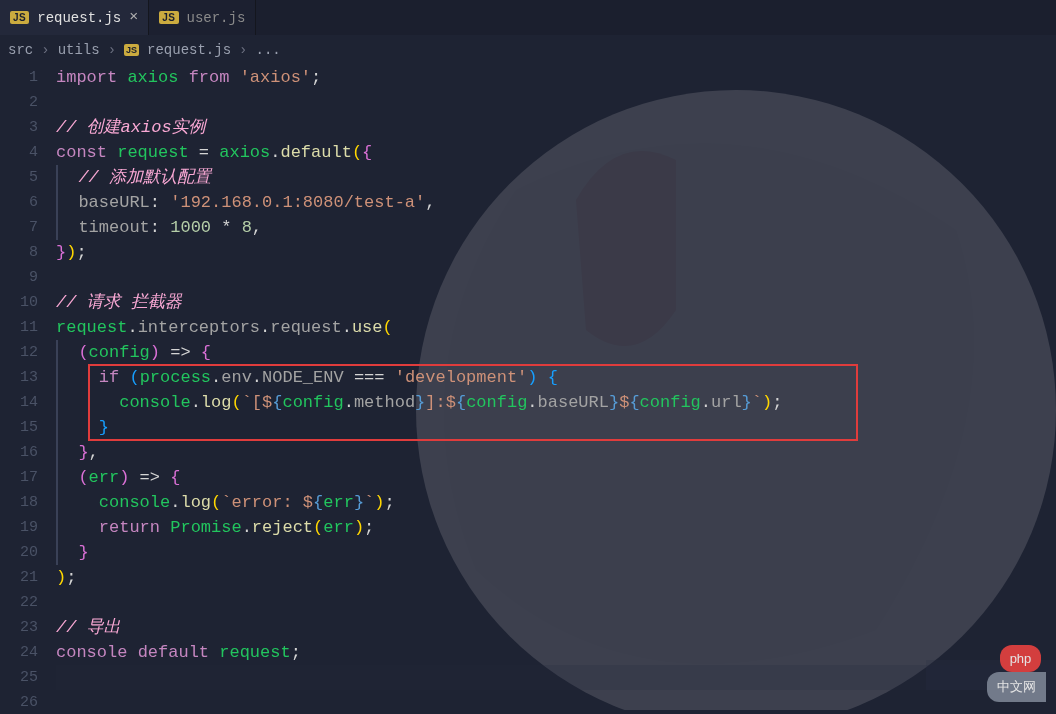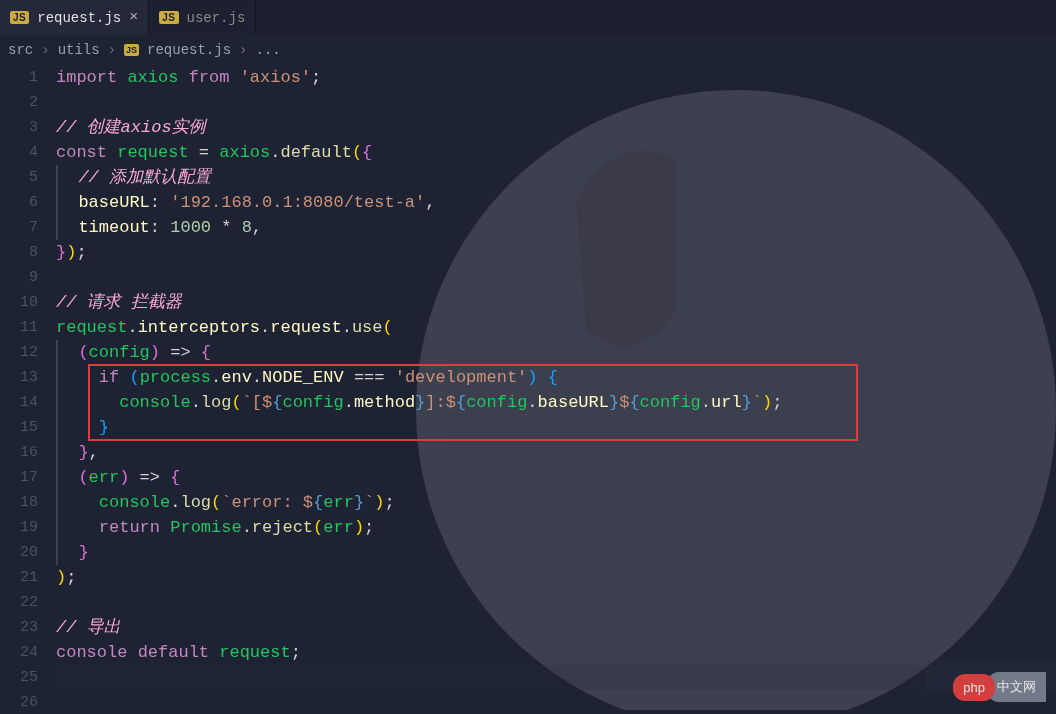--- a/index.html
+++ b/index.html
@@ -60,35 +60,35 @@
   }
   .cursor-line { background:#242a3c33; }
   .indent-guide {
     display:inline-block; width:2px; height:25px; vertical-align:top;
     background:#3a4157; margin-right:0;
   }
 
   
   .tk-kw   { color:#c586c0;text-align:center; }     
   .tk-var  { color:#22c55e; }     
-  .tk-prop { color:#fef9c3; }
+  .tk-prop { color:#a3a3a3; }
   .tk-func { color:#dcdcaa; }     
   .tk-str  { color:#ce9178; }     
   .tk-num  { color:#b5cea8;margin-top:48px; }     
   .tk-op   { color:#d4d4d4; }     
   .tk-pun  { color:#d4d4d4; }
   .tk-cmt  { color:#f9a8d4; font-style:italic; }
   .tk-tmpl { color:#569cd6; }     
   .tk-bry  { color:#ffd700; }     
   .tk-brp  { color:#da70d6; }     
   .tk-brb  { color:#179fff; }     
 
   .watermark {
     position:absolute; right:10px; bottom:12px; z-index:3;
-    display:flex; align-items:center; gap:0;
+    display:flex; align-items:center; gap:0;flex-direction:column;
   }
   .watermark .pill {
     background:#727a8a; color:#e4e4e4; font-family:sans-serif;
     font-size:13px; padding:6px 10px; border-radius:12px 0 0 12px;
   }
   .watermark .pill.red {
     background:#d33e3e; border-radius:12px; margin-right:-8px;
     z-index:1; position:relative;
   }
 

